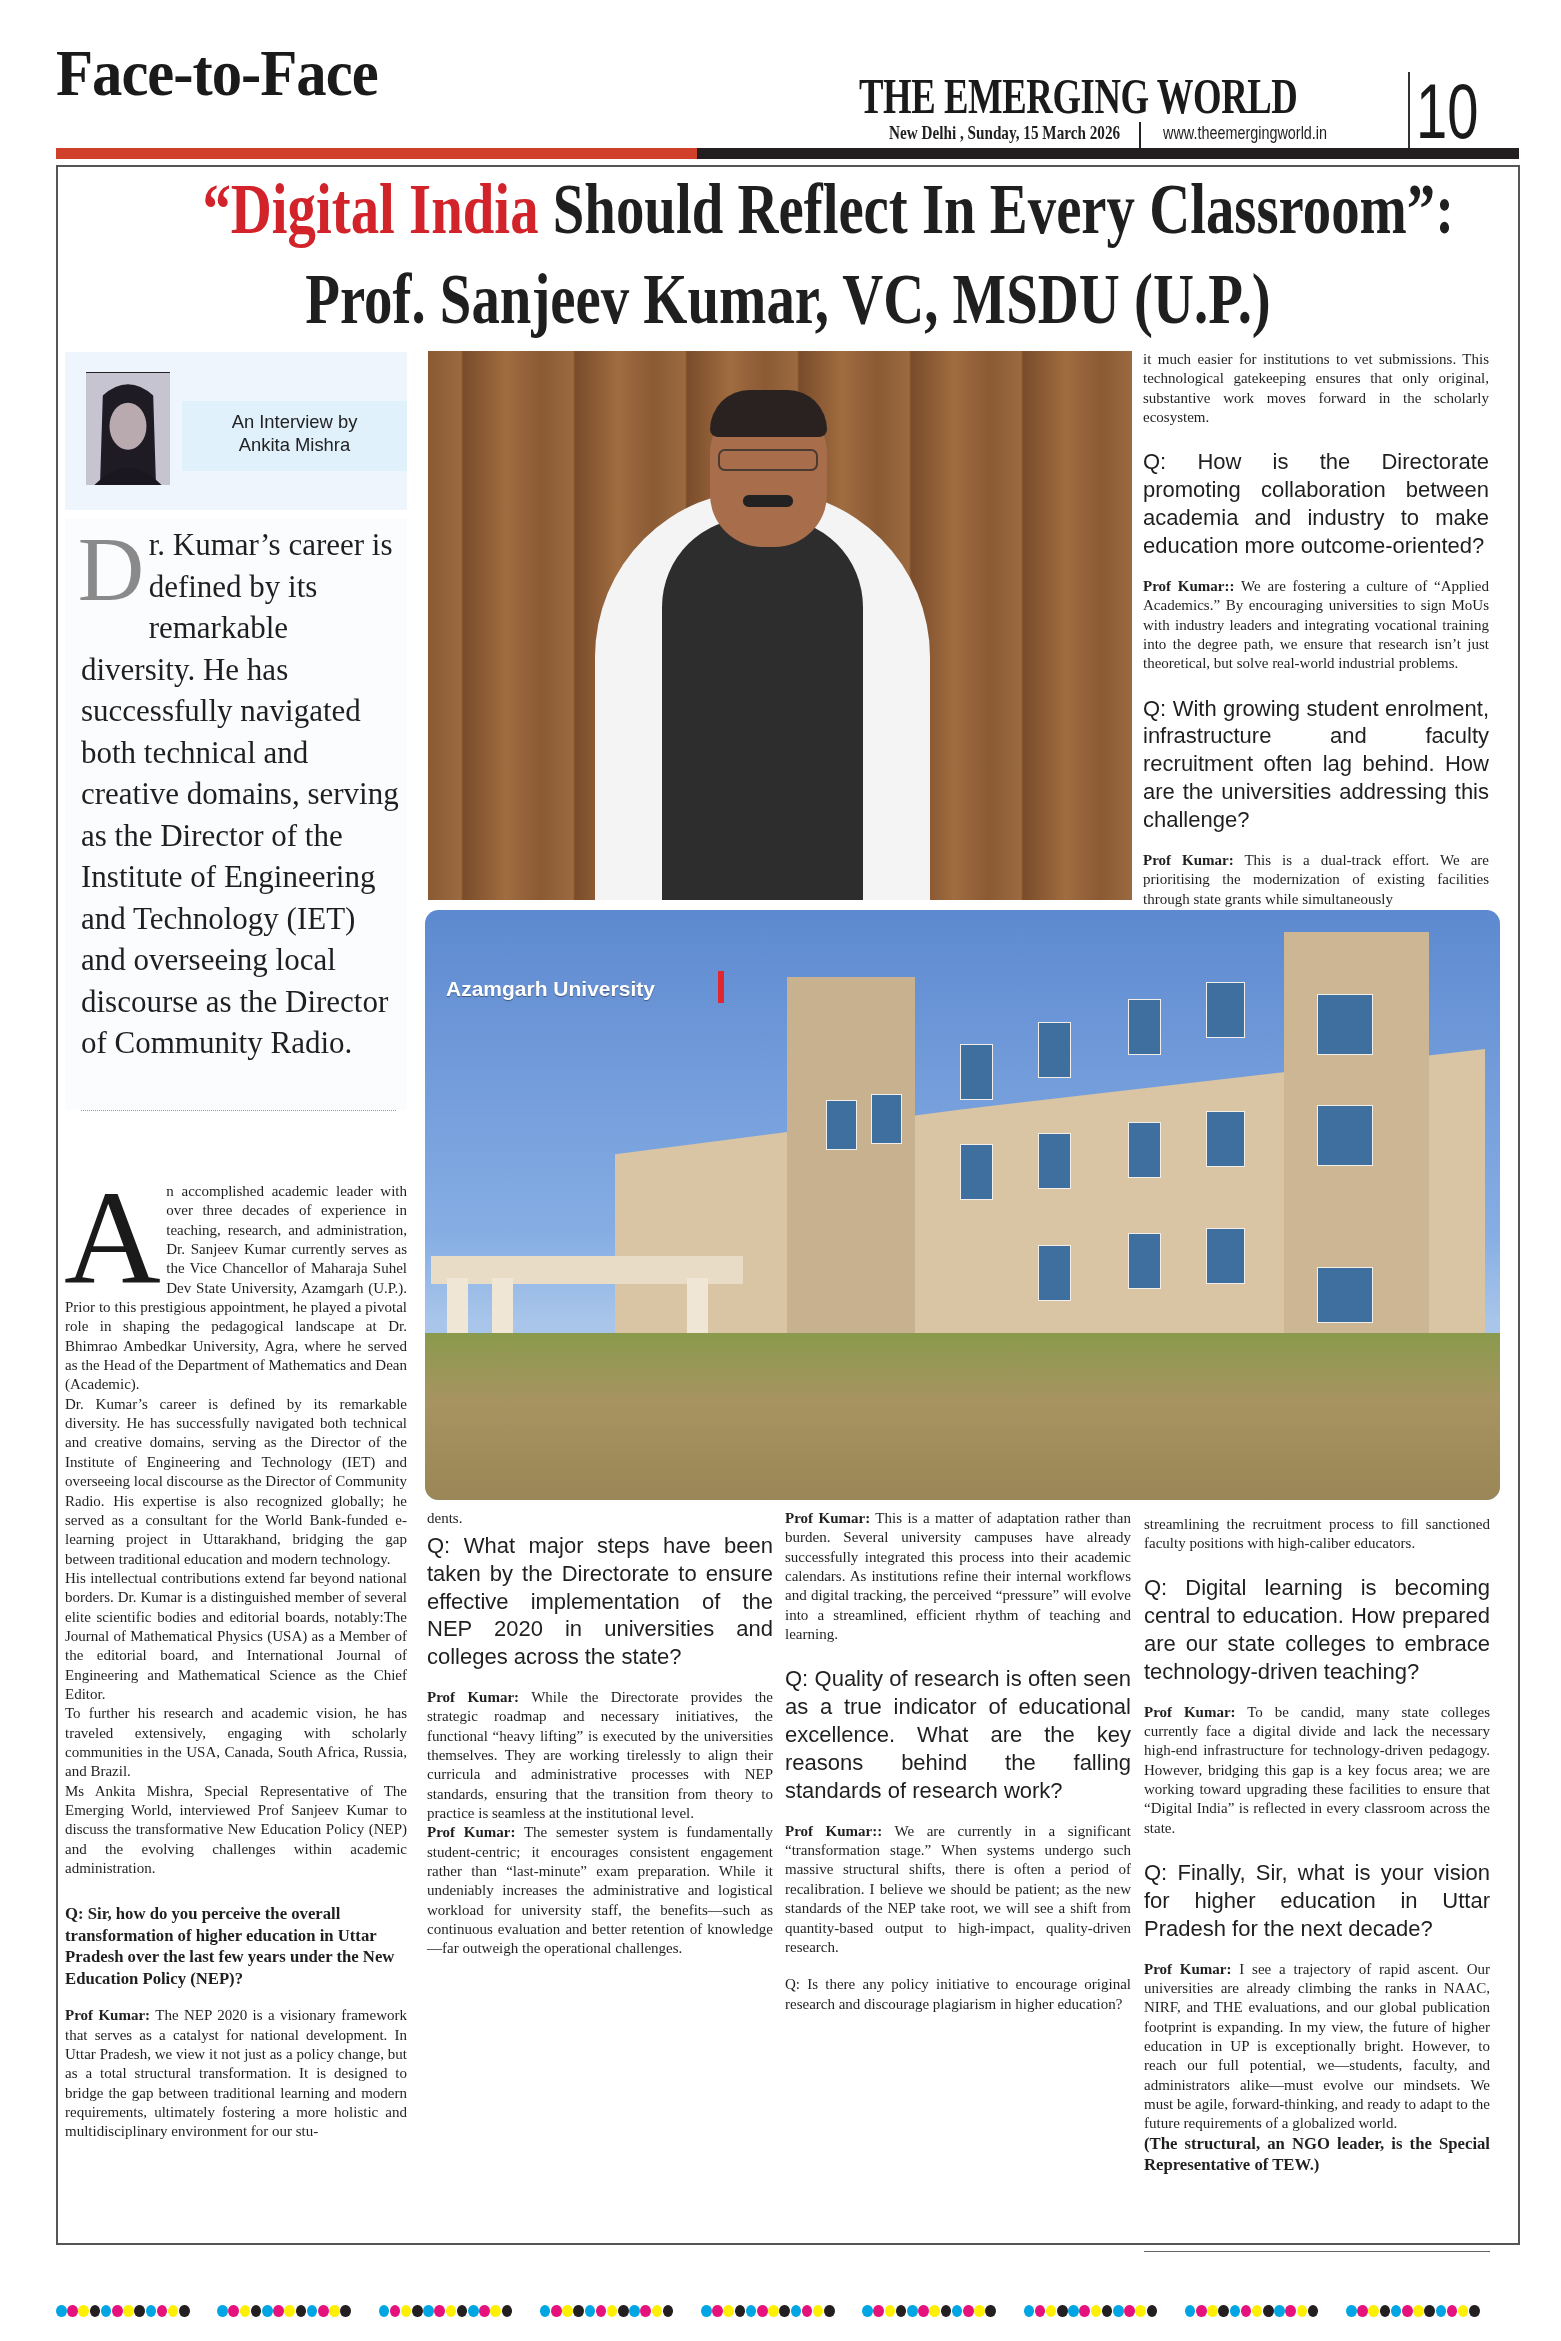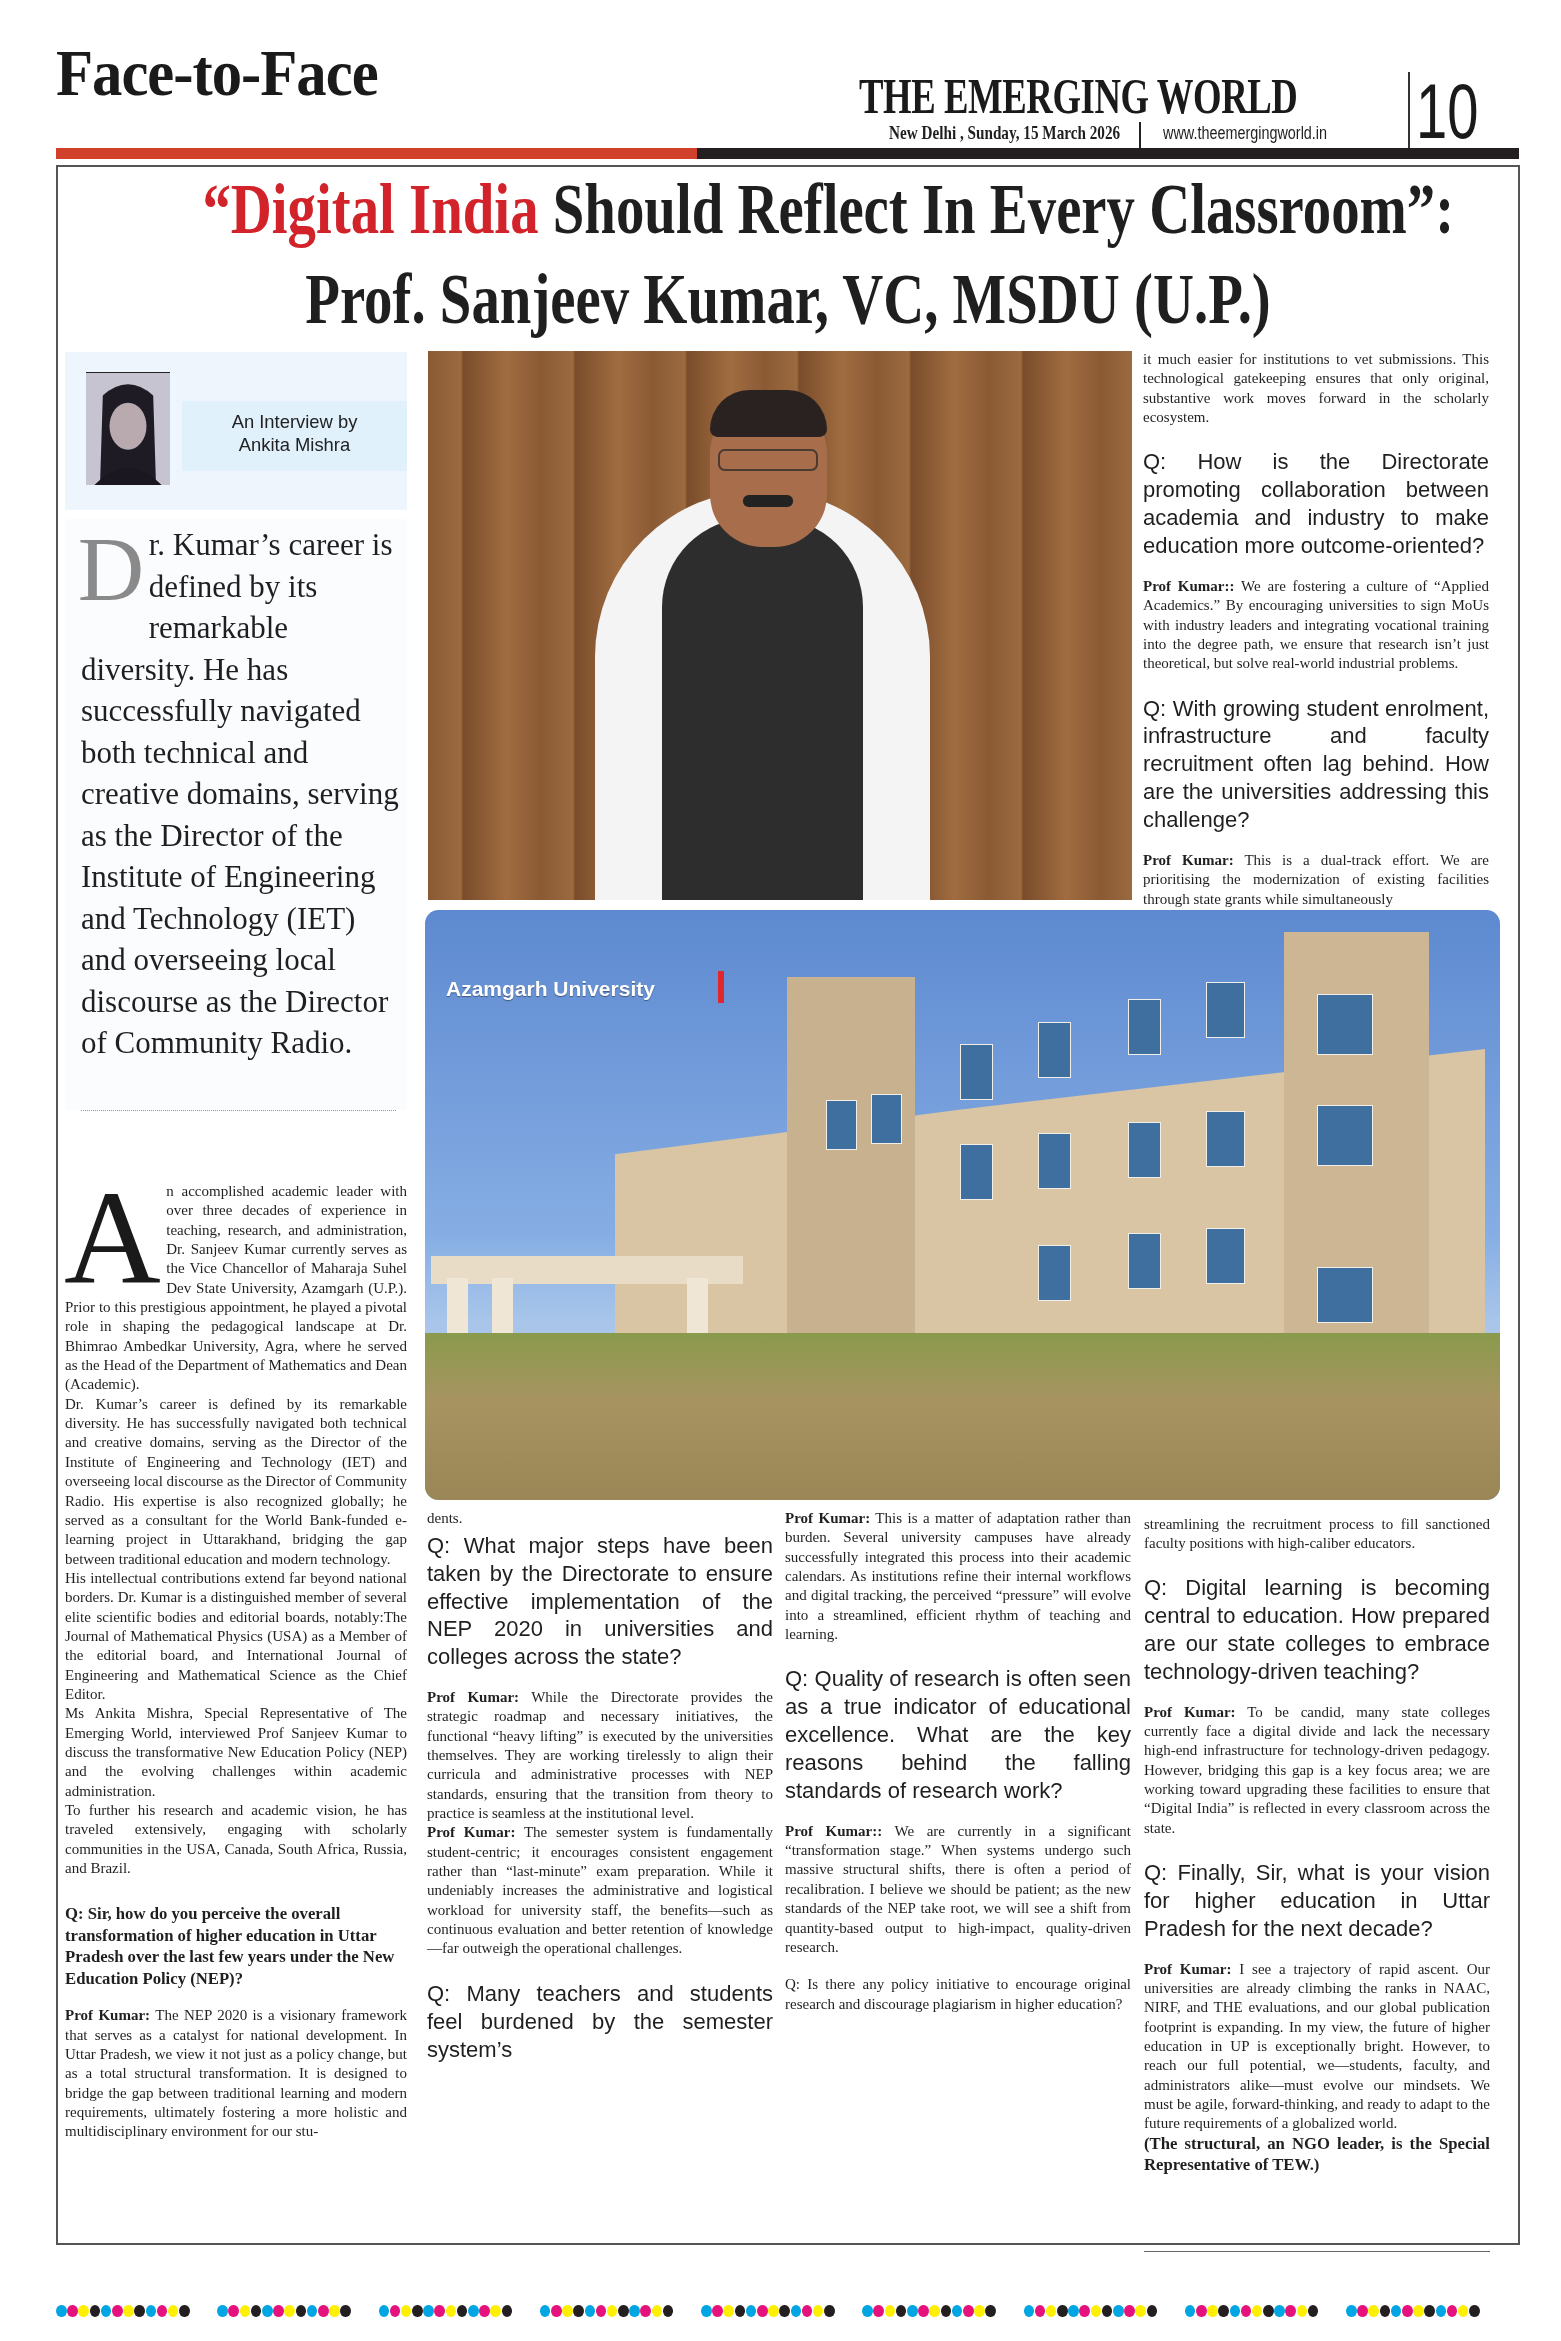--- a/index.html
+++ b/index.html
@@ -171,32 +171,31 @@
   <div class="win" style="left:892px;top:357px;width:56px;height:56px"></div>
   <div class="ground"></div>
 </div>
 <div class="abs campus-label">Azamgarh University</div>
 <div class="abs campus-mark"></div>
 
 <div class="col col1">
   <p><span class="drop-a">A</span><span>n accomplished academic leader with over three decades of experience in teaching, research, and administration, Dr. Sanjeev Kumar currently serves as the Vice Chancellor of Maharaja Suhel Dev State University, Azamgarh (U.P.). Prior to this prestigious appointment, he played a pivotal role in shaping the pedagogical landscape at Dr. Bhimrao Ambedkar University, Agra, where he served as the Head of the Department of Mathematics and Dean (Academic).</span></p>
   <p>Dr. Kumar’s career is defined by its remarkable diversity. He has successfully navigated both technical and creative domains, serving as the Director of the Institute of Engineering and Technology (IET) and overseeing local discourse as the Director of Community Radio. His expertise is also recognized globally; he served as a consultant for the World Bank-funded e-learning project in Uttarakhand, bridging the gap between traditional education and modern technology.</p>
   <p>His intellectual contributions extend far beyond national borders. Dr. Kumar is a distinguished member of several elite scientific bodies and editorial boards, notably:The Journal of Mathematical Physics (USA) as a Member of the editorial board, and International Journal of Engineering and Mathematical Science as the Chief Editor.</p>
+  <p>To further his research and academic vision, he has traveled extensively, engaging with scholarly communities in the USA, Canada, South Africa, Russia, and Brazil.</p>
   <p>Ms Ankita Mishra, Special Representative of The Emerging World, interviewed Prof Sanjeev Kumar to discuss the transformative New Education Policy (NEP) and the evolving challenges within academic administration.</p>
-  <p>To further his research and academic vision, he has traveled extensively, engaging with scholarly communities in the USA, Canada, South Africa, Russia, and Brazil.</p>
   <p class="qb">Q: Sir, how do you perceive the overall transformation of higher education in Uttar Pradesh over the last few years under the New Education Policy (NEP)?</p>
   <p><span class="lbl">Prof Kumar:</span><span> The NEP 2020 is a visionary framework that serves as a catalyst for national development. In Uttar Pradesh, we view it not just as a policy change, but as a total structural transformation. It is designed to bridge the gap between traditional learning and modern requirements, ultimately fostering a more holistic and multidisciplinary environment for our stu-</span></p>
 </div>
 
 <div class="col col2">
   <p>dents.</p>
   <p class="q" style="margin-top:3.3px">Q: What major steps have been taken by the Directorate to ensure effective implementation of the NEP 2020 in universities and colleges across the state?</p>
   <p><span class="lbl">Prof Kumar:</span><span> While the Directorate provides the strategic roadmap and necessary initiatives, the functional “heavy lifting” is executed by the universities themselves. They are working tirelessly to align their curricula and administrative processes with NEP standards, ensuring that the transition from theory to practice is seamless at the institutional level.</span></p>
   <p><span class="lbl">Prof Kumar:</span><span> The semester system is fundamentally student-centric; it encourages consistent engagement rather than “last-minute” exam preparation. While it undeniably increases the administrative and logistical workload for university staff, the benefits—such as continuous evaluation and better retention of knowledge—far outweigh the operational challenges.</span></p>
-  <p class="q">Q: Many teachers and students feel burdened by the semester system’s</p>
 </div>
 
 <div class="col col3">
   <p><span class="lbl">Prof Kumar:</span><span> This is a matter of adaptation rather than burden. Several university campuses have already successfully integrated this process into their academic calendars. As institutions refine their internal workflows and digital tracking, the perceived “pressure” will evolve into a streamlined, efficient rhythm of teaching and learning.</span></p>
   <p class="q">Q: Quality of research is often seen as a true indicator of educational excellence. What are the key reasons behind the falling standards of research work?</p>
   <p><span class="lbl">Prof Kumar::</span><span> We are currently in a significant “transformation stage.” When systems undergo such massive structural shifts, there is often a period of recalibration. I believe we should be patient; as the new standards of the NEP take root, we will see a shift from quantity-based output to high-impact, quality-driven research.</span></p>
   <p class="qs">Q: Is there any policy initiative to encourage original research and discourage plagiarism in higher education?</p>
 </div>
 
 <div class="col col4">

